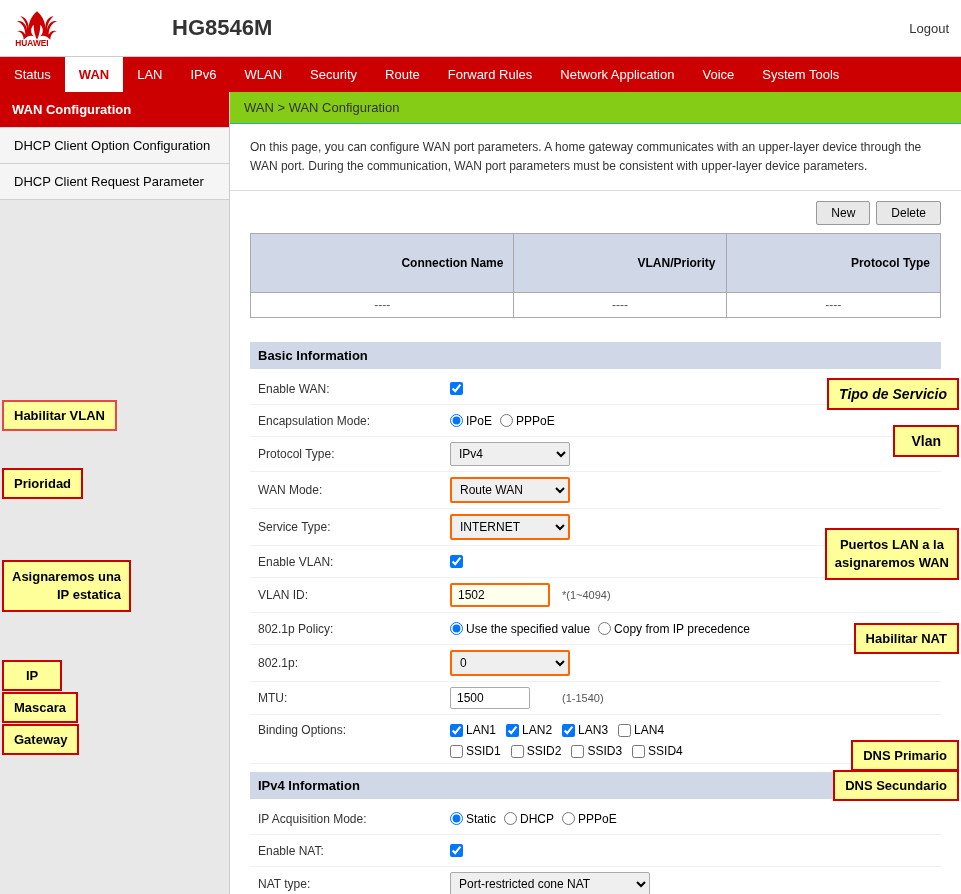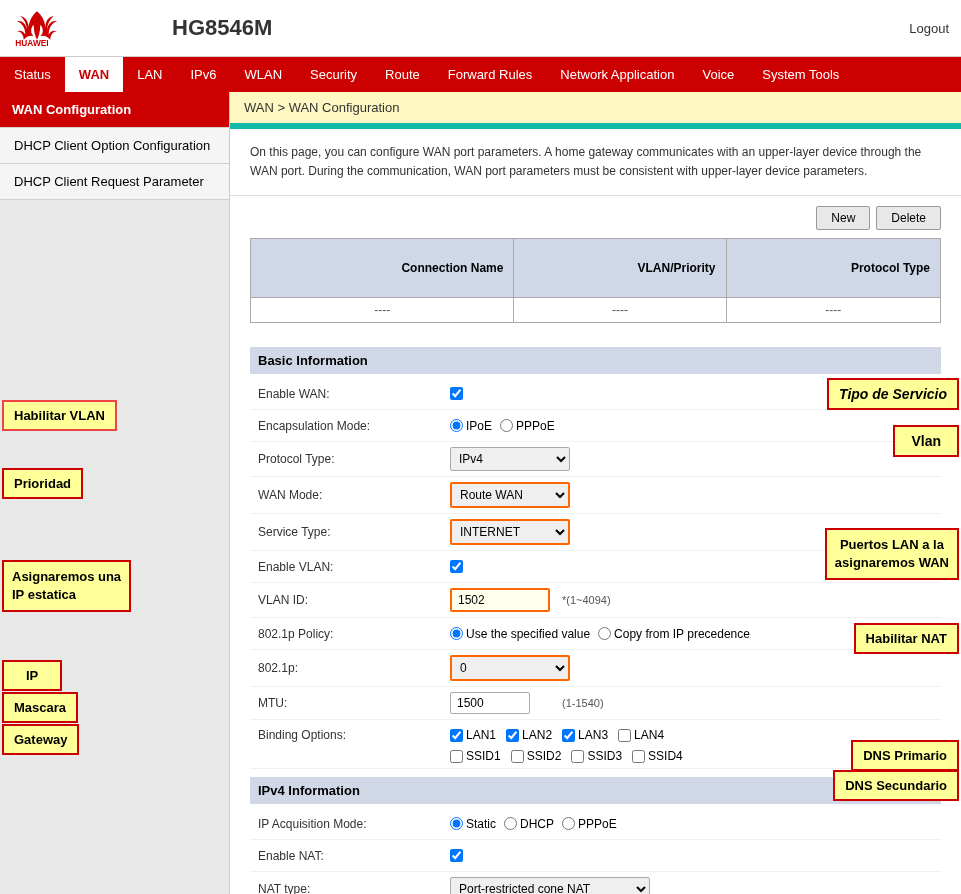--- a/index.html
+++ b/index.html
@@ -23,21 +23,21 @@
     
     .sidebar { width: 230px; background: #e8e8e8; border-right: 1px solid #ccc; flex-shrink: 0; }
     .sidebar-item { padding: 10px 12px; font-size: 13px; border-bottom: 1px solid #d0d0d0; cursor: pointer; }
     .sidebar-item.active { background: #cc0000; color: #fff; font-weight: bold; }
     .sidebar-item.sub { background: #f5f5f5; padding-left: 14px; }
 
     
     .content { flex: 1; padding: 0; background: #fff; }
 
     
-    .breadcrumb { background: #fef9c3; padding: 8px 14px; font-size: 13px; color: #333; border-bottom: 6px solid #14b8a6; }
+    .breadcrumb { background: #84cc16; padding: 8px 14px; font-size: 13px; color: #333; border-bottom: 1px solid #14b8a6; }
 
     
     .info-box { background: #fff; padding: 14px 20px; font-size: 12px; color: #333; border-bottom: 1px solid #ddd; line-height: 1.6; }
 
     
     .table-area { padding: 10px 20px; }
     .btn-row { display: flex; justify-content: flex-end; gap: 6px; margin-bottom: 8px; }
     .btn { padding: 4px 14px; font-size: 12px; border: 1px solid #999; background: #e8e8e8; cursor: pointer; border-radius: 2px; }
 
     .wan-table { width: 100%; border-collapse: collapse; border: 1px solid #aaa; }
@@ -321,21 +321,21 @@
   </div>
 
   <div class="annot-box" style="top: 468px; left: 2px; background: #ffff99; border: 2px solid #cc0000; padding: 6px 10px; font-size: 13px; font-weight: bold;">
     Prioridad
   </div>
 
   <div class="annot-box multiline" style="top: 528px; right: 2px; background: #ffff99; border: 2px solid #cc0000; padding: 6px 8px; font-size: 13px; font-weight: bold; max-width: 150px; text-align: center; line-height: 1.4;">
     Puertos LAN a la<br>asignaremos WAN
   </div>
 
-  <div class="annot-box multiline" style="top: 560px; left: 2px; background: #ffff99; border: 2px solid #cc0000; padding: 6px 8px; font-size: 13px; font-weight: bold; max-width: 160px; text-align: left; line-height: 1.4;">
+  <div class="annot-box multiline" style="top: 560px; left: 2px; background: #ffff99; border: 2px solid #cc0000; padding: 6px 8px; font-size: 13px; font-weight: bold; max-width: 160px; text-align: right; line-height: 1.4;">
     Asignaremos una<br>IP estatica
   </div>
 
   <div class="annot-box" style="top: 623px; right: 2px; background: #ffff99; border: 2px solid #cc0000; padding: 6px 10px; font-size: 13px; font-weight: bold;">
     Habilitar NAT
   </div>
 
   <div class="annot-box" style="top: 660px; left: 2px; background: #ffff99; border: 2px solid #cc0000; padding: 6px 22px; font-size: 13px; font-weight: bold;">
     IP
   </div>

